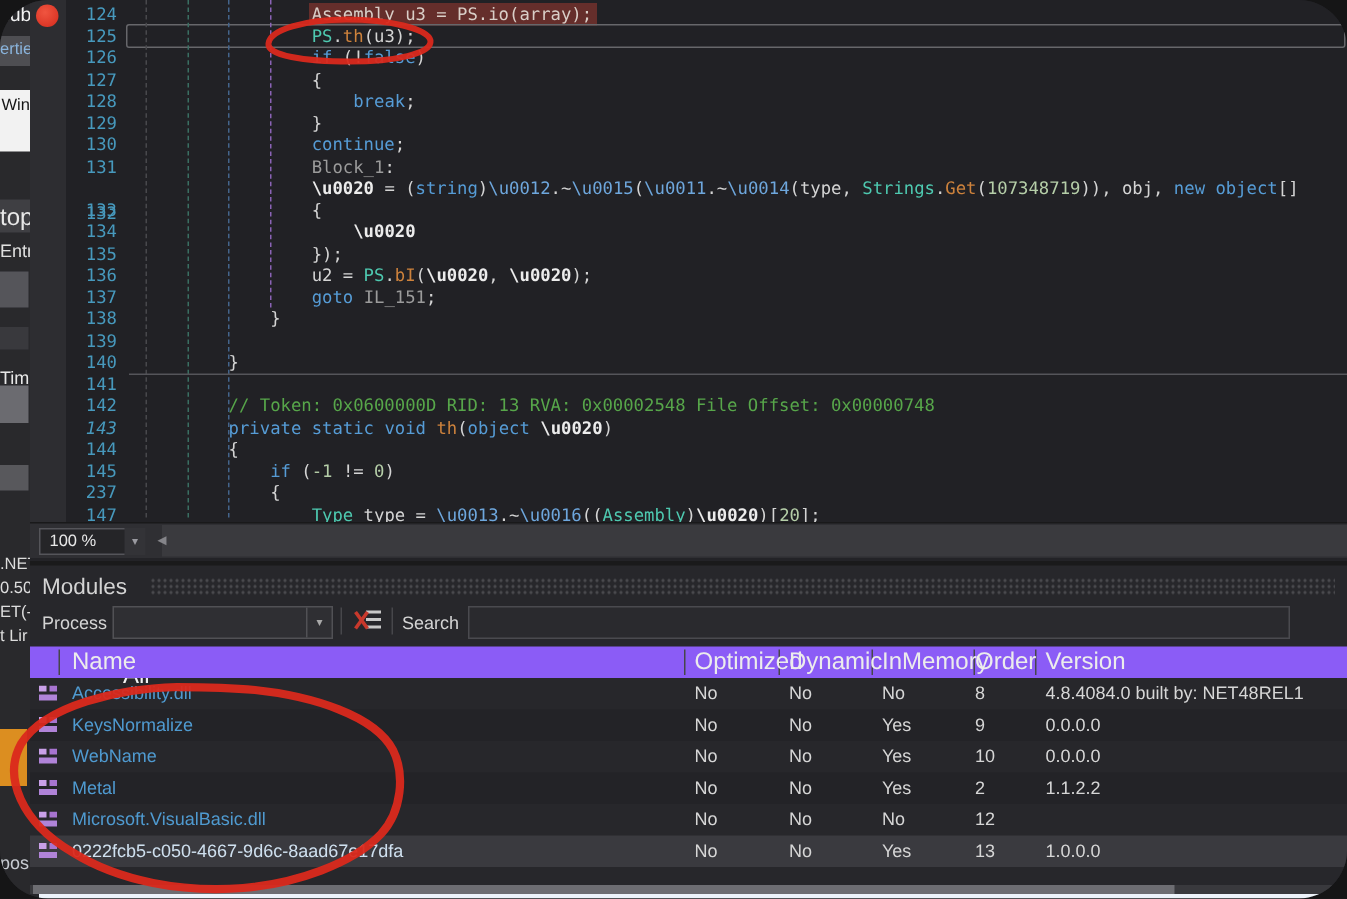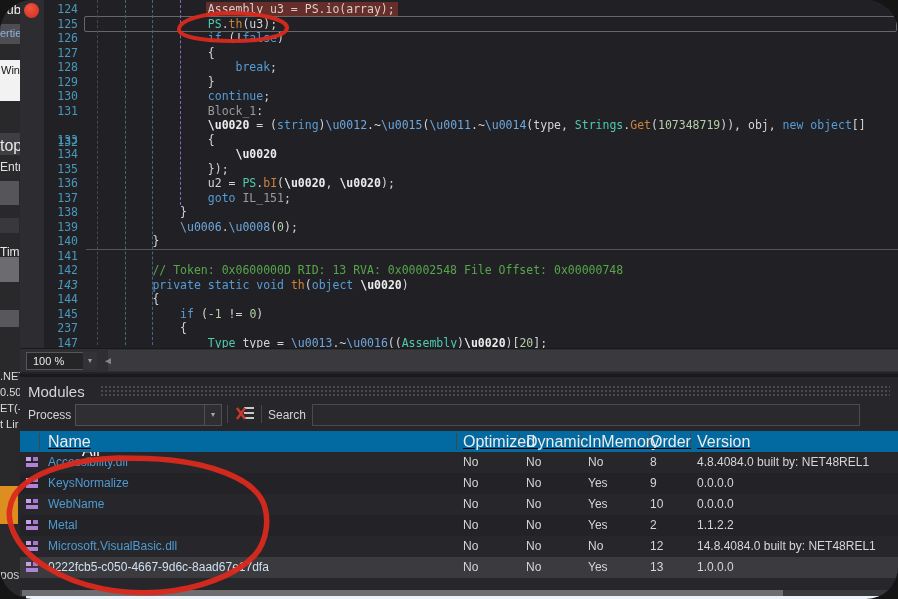--- a/index.html
+++ b/index.html
@@ -51,21 +51,21 @@
   #search-label{position:absolute;left:248px;top:7px;font-size:12px;color:#d4d4d4;}
   #search-input{position:absolute;left:292px;top:3px;width:546px;height:20px;background:#2a2a2e;border:1px solid #4a4a4f;}
   
   #mod-table{position:absolute;left:0;top:54px;width:878px;}
   .trow{display:grid;grid-template-columns:20px 417px 63px 62px 68px 41px 1fr;height:21px;line-height:21px;
         font-size:12px;color:#d6d6d6;}
   .trow.alt{background:#232327;}
   .trow.sel{background:#3a3a3f;}
   #thead .hc{color:#ececec;border-right:1px solid #46464a;height:17px;line-height:17px;margin-top:2px;}
   #thead .hc:last-child{border-right:none;}
-  #thead{display:grid;grid-template-columns:20px 417px 63px 62px 68px 41px 1fr;height:21px;background:#0369a1;text-decoration:underline;}
+  #thead{display:grid;grid-template-columns:20px 417px 63px 62px 68px 41px 1fr;height:21px;background:#8b5cf6;}
   .c-name{padding-left:8px;color:#4f9ad0;overflow:hidden;white-space:nowrap;}
   .trow.sel .c-name{color:#cfe0ef;}
   .c-pad{padding-left:6px;}#thead .c-name{color:#ececec;}
   .c-order{padding-right:20px;}
   .micon{margin:5px 0 0 6px;display:block;}
   
   #btm-track{position:absolute;left:0;top:213px;width:878px;height:6px;background:#39393d;}
   #btm-thumb{position:absolute;left:2px;top:0;width:761px;height:6px;background:#6d6d72;}
   #light-strip{position:absolute;left:6px;top:219px;width:872px;height:6px;background:#edf3fa;}
   
@@ -143,21 +143,20 @@
         <div class="code-line" style="top: 74.5px;"><span>                </span><span class="tk-pl">}</span></div>
         <div class="code-line" style="top: 89px;"><span>                </span><span class="tk-kw">continue</span><span class="tk-pl">;</span></div>
         <div class="code-line" style="top: 103.5px;"><span>                </span><span class="tk-lb">Block_1</span><span class="tk-pl">:</span></div>
         <div class="code-line" style="top: 118px;"><span>                </span><span class="tk-p2">\u0020</span><span class="tk-pl"> = (</span><span class="tk-kw">string</span><span class="tk-pl">)</span><span class="tk-esc">\u0012</span><span class="tk-pl">.~</span><span class="tk-esc">\u0015</span><span class="tk-pl">(</span><span class="tk-esc">\u0011</span><span class="tk-pl">.~</span><span class="tk-esc">\u0014</span><span class="tk-pl">(type, </span><span class="tk-ty">Strings</span><span class="tk-pl">.</span><span class="tk-mt">Get</span><span class="tk-pl">(</span><span class="tk-nm">107348719</span><span class="tk-pl">)), obj, </span><span class="tk-kw">new</span><span class="tk-pl"> </span><span class="tk-kw">object</span><span class="tk-pl">[]</span></div>
         <div class="code-line" style="top: 132.5px;"><span>                </span><span class="tk-pl">{</span></div>
         <div class="code-line" style="top: 147px;"><span>                    </span><span class="tk-p2">\u0020</span></div>
         <div class="code-line" style="top: 161.5px;"><span>                </span><span class="tk-pl">});</span></div>
         <div class="code-line" style="top: 176px;"><span>                </span><span class="tk-pl">u2 = </span><span class="tk-ty">PS</span><span class="tk-pl">.</span><span class="tk-mt">bI</span><span class="tk-pl">(</span><span class="tk-p2">\u0020</span><span class="tk-pl">, </span><span class="tk-p2">\u0020</span><span class="tk-pl">);</span></div>
         <div class="code-line" style="top: 190.5px;"><span>                </span><span class="tk-kw">goto</span><span class="tk-pl"> </span><span class="tk-lb">IL_151</span><span class="tk-pl">;</span></div>
         <div class="code-line" style="top: 205px;"><span>            </span><span class="tk-pl">}</span></div>
-        <div class="code-line" style="top: 219.5px;"><span>            </span><span class="tk-esc">\u0006</span><span class="tk-pl">.</span><span class="tk-esc">\u0008</span><span class="tk-pl">(</span><span class="tk-nm">0</span><span class="tk-pl">);</span></div>
         <div class="code-line" style="top: 234px;"><span>        </span><span class="tk-pl">}</span></div>
         <div class="code-line" style="top: 248.5px;"><span></span></div>
         <div class="code-line" style="top: 263px;"><span>        </span><span class="tk-cm">// Token: 0x0600000D RID: 13 RVA: 0x00002548 File Offset: 0x00000748</span></div>
         <div class="code-line" style="top: 277.5px;"><span>        </span><span class="tk-kw">private</span><span class="tk-pl"> </span><span class="tk-kw">static</span><span class="tk-pl"> </span><span class="tk-kw">void</span><span class="tk-pl"> </span><span class="tk-mt">th</span><span class="tk-pl">(</span><span class="tk-kw">object</span><span class="tk-pl"> </span><span class="tk-p2">\u0020</span><span class="tk-pl">)</span></div>
         <div class="code-line" style="top: 292px;"><span>        </span><span class="tk-pl">{</span></div>
         <div class="code-line" style="top: 306.5px;"><span>            </span><span class="tk-kw">if</span><span class="tk-pl"> (</span><span class="tk-nm">-1</span><span class="tk-pl"> != </span><span class="tk-nm">0</span><span class="tk-pl">)</span></div>
         <div class="code-line" style="top: 321px;"><span>            </span><span class="tk-pl">{</span></div>
         <div class="code-line" style="top: 335.5px;"><span>                </span><span class="tk-ty">Type</span><span class="tk-pl"> type = </span><span class="tk-esc">\u0013</span><span class="tk-pl">.~</span><span class="tk-esc">\u0016</span><span class="tk-pl">((</span><span class="tk-ty">Assembly</span><span class="tk-pl">)</span><span class="tk-p2">\u0020</span><span class="tk-pl">)[</span><span class="tk-nm">20</span><span class="tk-pl">];</span></div>
       </div>
     <div id="method-sep"></div>
@@ -272,21 +271,20 @@
     <rect x="0" y="0" width="5" height="4" fill="#c9a0e8"></rect>
                 <rect x="7" y="0" width="5" height="4" fill="#a774d0"></rect>
     <rect x="0" y="6" width="12" height="4" fill="#b083d8"></rect>
               </svg>
             </div>
             <div class="c-name">Microsoft.VisualBasic.dll</div>
             <div class="c-pad">No</div>
             <div class="c-pad">No</div>
             <div class="c-pad">No</div>
             <div class="c-order">12</div>
-            <div class="c-pad">14.8.4084.0 built by: NET48REL1</div>
           </div>
           <div class="trow alt sel">
             <div>
               <svg class="micon" width="12" height="11">
     <rect x="0" y="0" width="5" height="4" fill="#c9a0e8"></rect>
                 <rect x="7" y="0" width="5" height="4" fill="#a774d0"></rect>
     <rect x="0" y="6" width="12" height="4" fill="#b083d8"></rect>
               </svg>
             </div>
             <div class="c-name">0222fcb5-c050-4667-9d6c-8aad67e17dfa</div>

